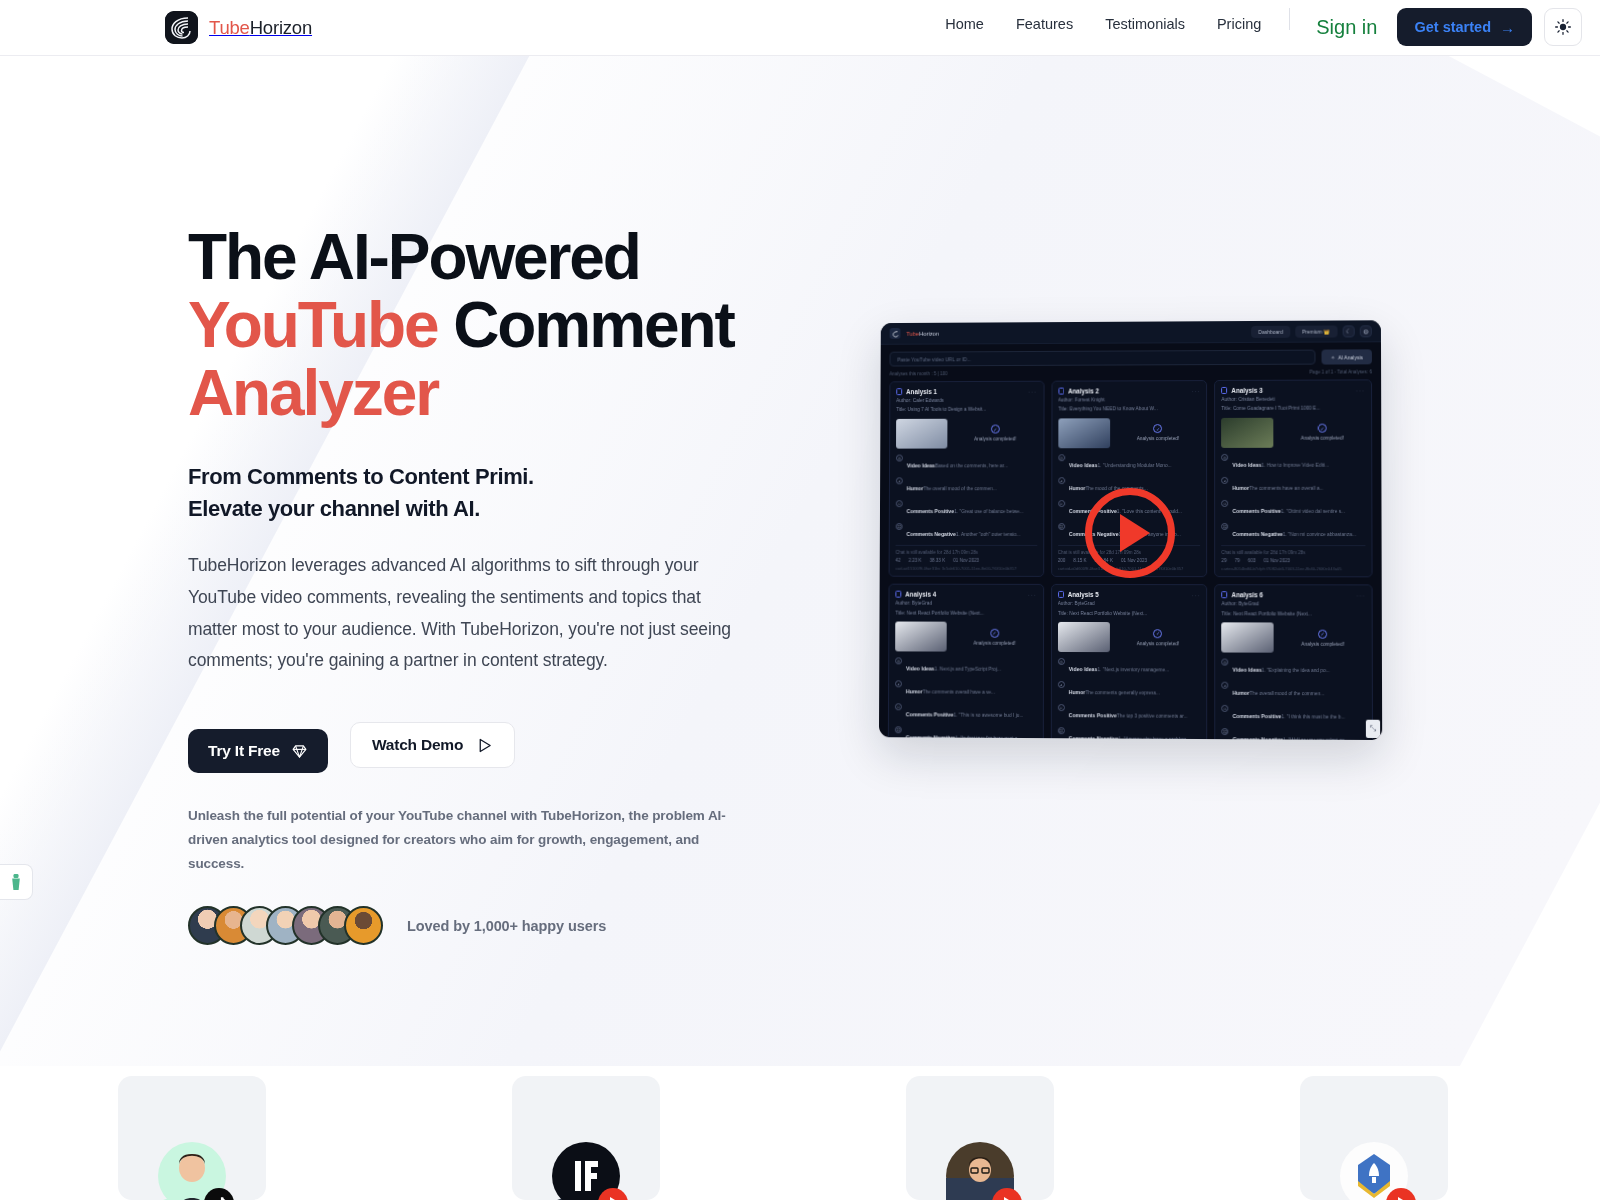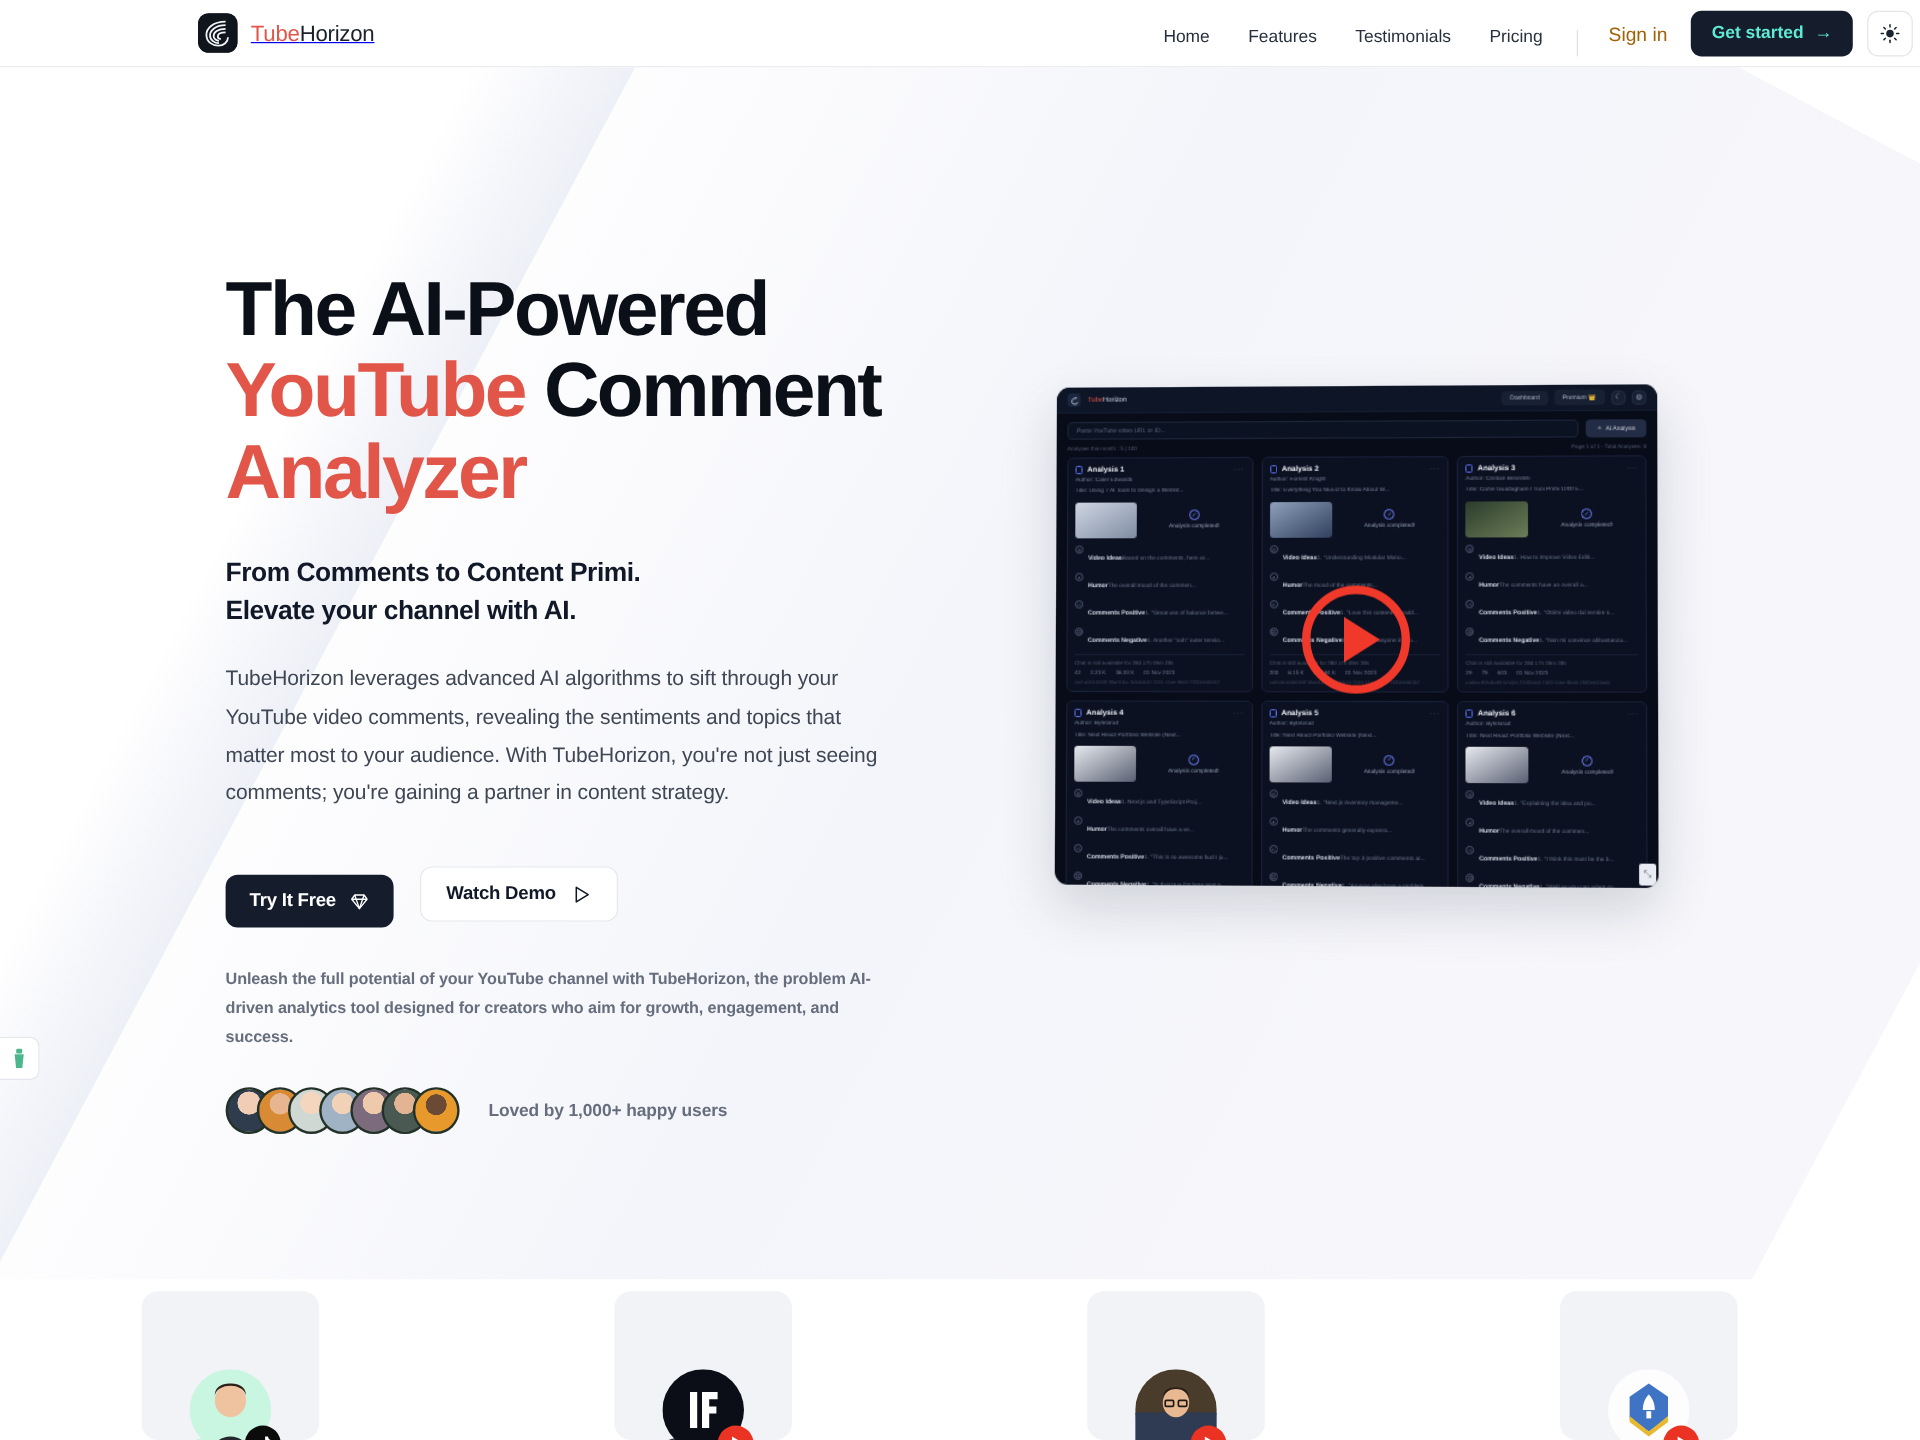--- a/index.html
+++ b/index.html
@@ -47,35 +47,35 @@
     border-radius:9px;
     background:#10141c;
     position:relative; overflow:hidden;
   }
   .brand-mark svg{ position:absolute; inset:0; }
   .brand-text{ font-size:18.5px; font-weight:400; letter-spacing:-.2px;text-align:right; }
   .brand-text .tube{ color:#e2564a; }
   .brand-text .horizon{ color:#1b2029; }
 
   nav#main-nav{
-    margin-left:auto; margin-right:6px;
-    display:flex; align-items:flex-end; gap:0;
+    margin-left:auto; margin-right:18px;
+    display:flex; align-items:flex-start; gap:0;
   }
   nav#main-nav a.navlink{
     font-size:14.5px; color:#28303d; text-decoration:none;
     padding:8px 16px; white-space:nowrap;
   }
   .nav-divider{ width:1px; height:22px; background:#dfe1e8; margin:0 12px; }
   a.signin{
-    font-size:16px; color:#a16207; text-decoration:none;
+    font-size:20px; color:#15803d; text-decoration:none;
     padding:8px 14px; white-space:nowrap;
   }
   #get-started{
     display:inline-flex; align-items:center; gap:9px;
-    background:#151c2c; color:#5eead4;
+    background:#151c2c; color:#3b82f6;
     font-size:14.5px; font-weight:600;
     border:none; border-radius:9px;
     padding:11px 17px; cursor:pointer;
     margin-left:6px; white-space:nowrap;
   }
   #get-started .arrow{ font-size:15px; line-height:1; }
   #theme-toggle{
     width:38px; height:38px; margin-left:12px; margin-right:0;
     border:1px solid #e4e5ea; border-radius:9px;
     background:#fff; cursor:pointer;

